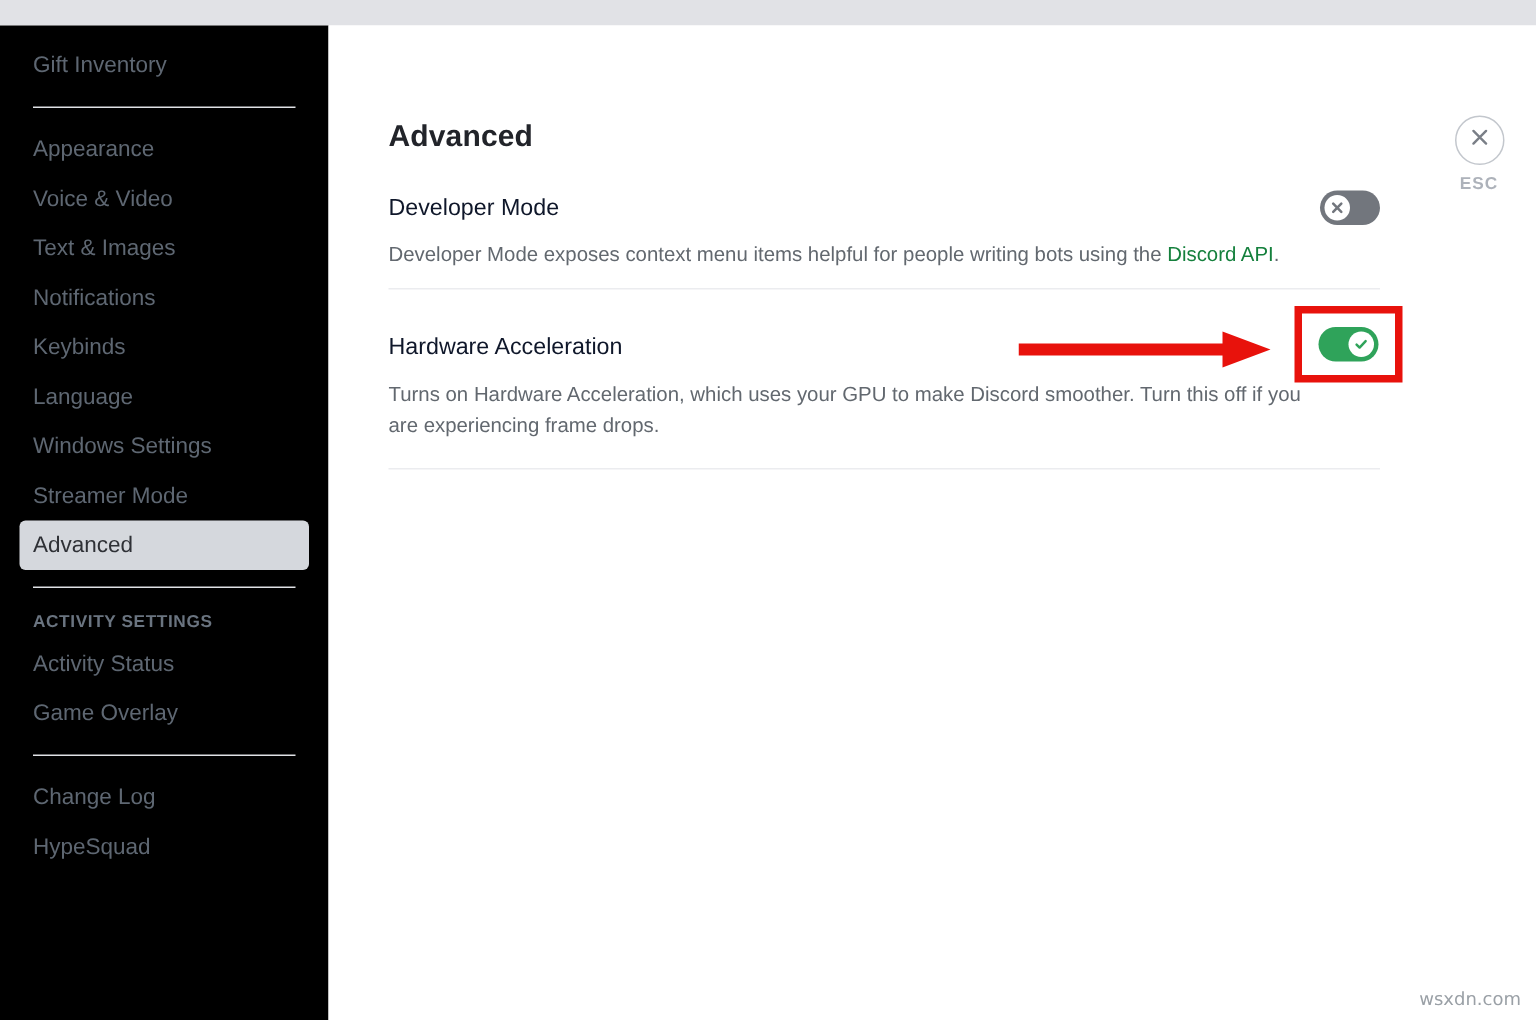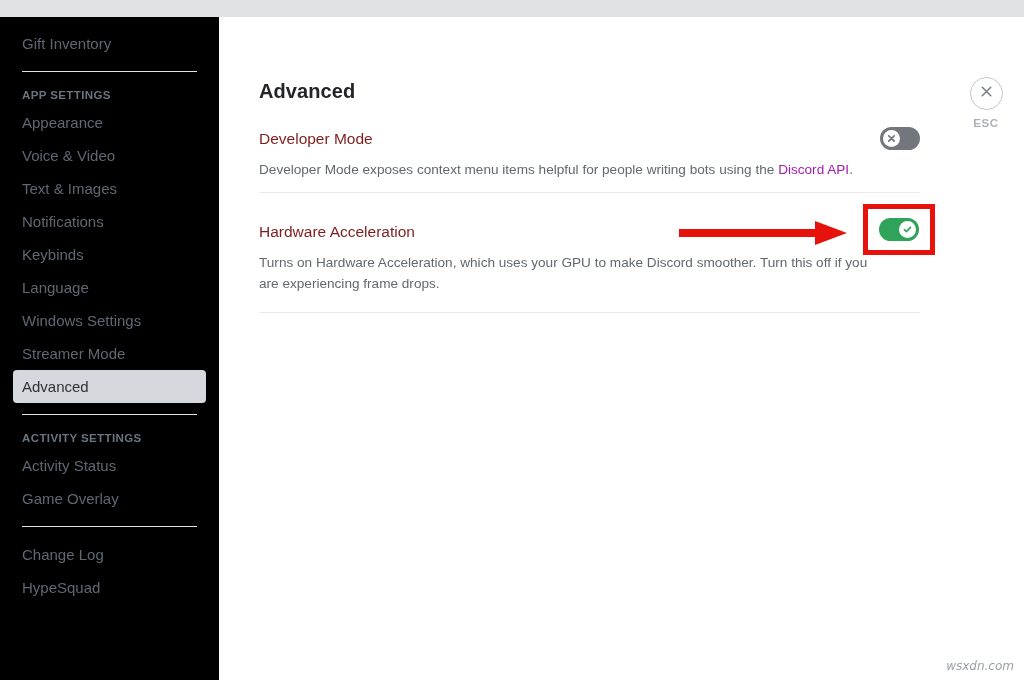--- a/index.html
+++ b/index.html
@@ -80,32 +80,32 @@
   }
 
   .setting-block { position: absolute; left: 40px; width: 661px; }
   .setting-row {
     display: flex;
     align-items: center;
     justify-content: space-between;
   }
   .setting-label {
     font-size: 15.5px;
-    color: #7f1d1d;
+    color: #0f172a;
     line-height: 20px;
   }
   .setting-desc {
     font-size: 13.6px;
     color: #62686f;
     line-height: 21px;
     margin-top: 9px;
     max-width: 625px;
   }
   .setting-desc a {
-    color: #a21caf;
+    color: #15803d;
     text-decoration: none;
   }
 
   .divider {
     position: absolute;
     left: 40px;
     width: 661px;
     height: 1px;
     background: #ebecef;
   }
@@ -188,37 +188,35 @@
   }
 
   
   #watermark {
     position: absolute;
     right: 10px;
     bottom: 7px;
     font-size: 12px;
     color: #9aa0a6;
     font-family: "DejaVu Sans", sans-serif;
-    font-style: italic;
   }
 </style>
 </head>
 <body>
 
 <div id="top-strip"></div>
 
 <div id="sidebar">
 
   <div style="height:10px"></div>
 
   <div class="nav-item">Gift Inventory</div>
 
   <div class="nav-sep"></div>
 
-  <div class="nav-header">APP SETTINGS</div>
 
   <div class="nav-item">Appearance</div>
   <div class="nav-item">Voice &amp; Video</div>
   <div class="nav-item">Text &amp; Images</div>
   <div class="nav-item">Notifications</div>
   <div class="nav-item">Keybinds</div>
   <div class="nav-item">Language</div>
   <div class="nav-item">Windows Settings</div>
   <div class="nav-item">Streamer Mode</div>
   <div class="nav-item selected">Advanced</div>

